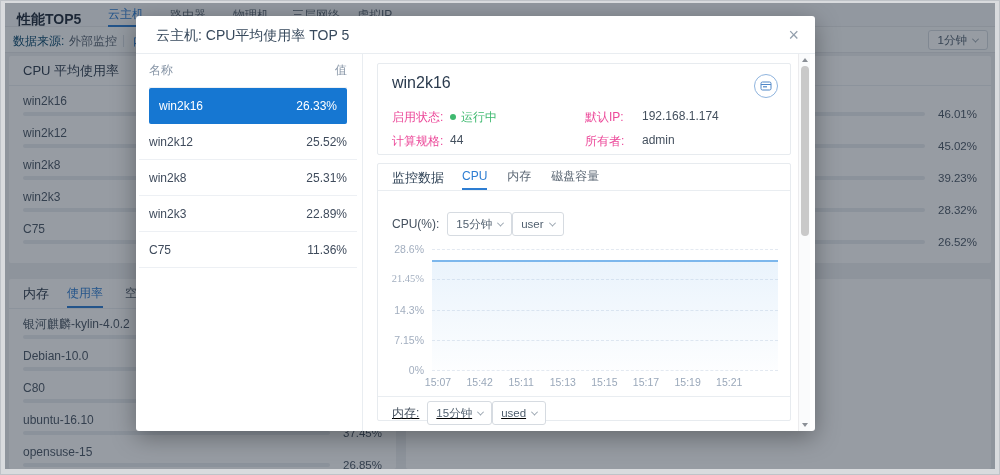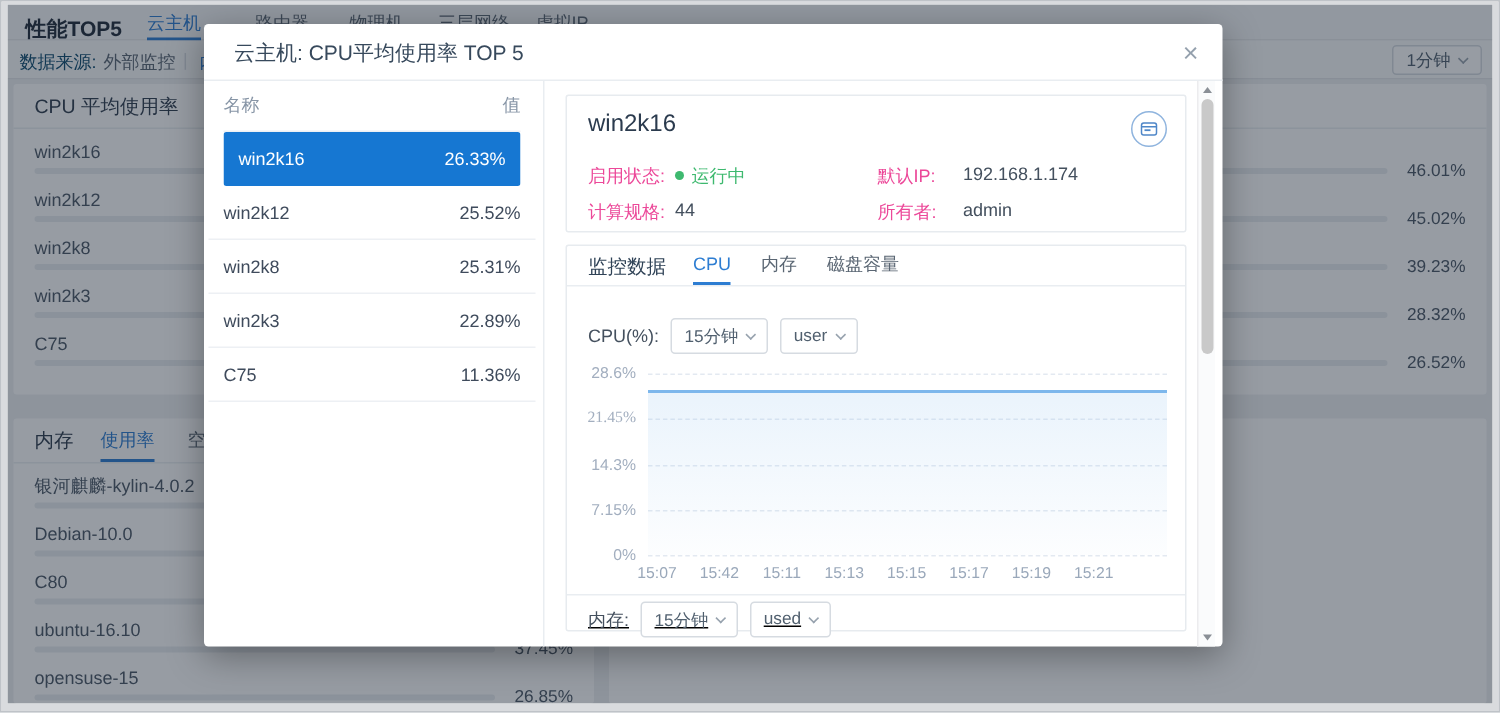--- a/index.html
+++ b/index.html
@@ -66,21 +66,21 @@
   .status { color:#3eb96f; }
   .status .dot { display:inline-block; width:6px; height:6px; border-radius:50%; background:#3eb96f; margin-right:5px; vertical-align:1px; }
 
   .mmon { position:absolute; left:241px; top:147px; width:414px; height:258px; border:1px solid #e7ebef; border-radius:2px; }
   .mon-head { height:27px; border-bottom:1px solid #e9edf1; display:flex; padding:0 14px; }
   .mon-head .sec { font-size:13px; color:#2f4256; line-height:27px; margin-right:18px; }
   .mtab { font-size:12px; color:#5a6673; line-height:25px; margin-right:20px; cursor:pointer; }
   .mtab.active { color:#2d7dd2; border-bottom:2px solid #2d7dd2; }
   .controls { position:absolute; top:48px; left:14px; right:14px; height:24px; display:flex; align-items:center; }
   .ctl-lbl { font-size:12px; color:#44505e; margin-right:8px; }
-  .dd-sm { height:24px; padding:0 8px; margin-right:8px; }
+  .dd-sm { height:24px; padding:0 8px; }
   .spacer { flex:1; }
   .chart { position:absolute; left:0; top:78px; width:414px; height:152px; }
   .gline { position:absolute; left:54px; right:14px; border-top:1px dashed #e3e9f1; }
   .ytick { position:absolute; left:0; width:46px; text-align:right; font-size:10.5px; color:#a2aebf; }
   .xtick { position:absolute; width:44px; text-align:center; font-size:10.5px; color:#9aa8ba; top:134px; }
   .sline { position:absolute; left:54px; right:14px; height:2px; background:#7db7ec; }
   .sfill { position:absolute; left:54px; right:14px; background:linear-gradient(to bottom, rgba(125,183,236,0.16), rgba(125,183,236,0.02)); }
   .mem-div { position:absolute; left:0; top:232px; width:100%; border-top:1px solid #e9edf1; }
   .mem-controls { position:absolute; top:241px; left:14px; height:16px; display:flex; align-items:center;text-decoration:underline; }
 
@@ -90,21 +90,21 @@
   .sarrow.up { top:4px; border-bottom:4px solid #8a8f96; }
   .sarrow.down { bottom:4px; border-top:4px solid #8a8f96; }
 </style>
 </head>
 <body>
 
 <div class="screen">
 
   <div class="hdr">
     <span class="hdr-title">性能TOP5</span>
-    <span class="hdr-tab active" style="left:93px;">云主机</span>
+    <span class="hdr-tab active" style="left:103px;font-family:Liberation Mono, monospace;">云主机</span>
     <span class="hdr-tab" style="left:165px;">路由器</span>
     <span class="hdr-tab" style="left:228px;">物理机</span>
     <span class="hdr-tab" style="left:287px;">三层网络</span>
     <span class="hdr-tab" style="left:352px;">虚拟IP</span>
   </div>
 
   <div class="subhdr">
     <span class="lbl">数据来源:</span>
     <span class="opt" style="left:64px;">外部监控</span>
     <span class="sep">|</span>

